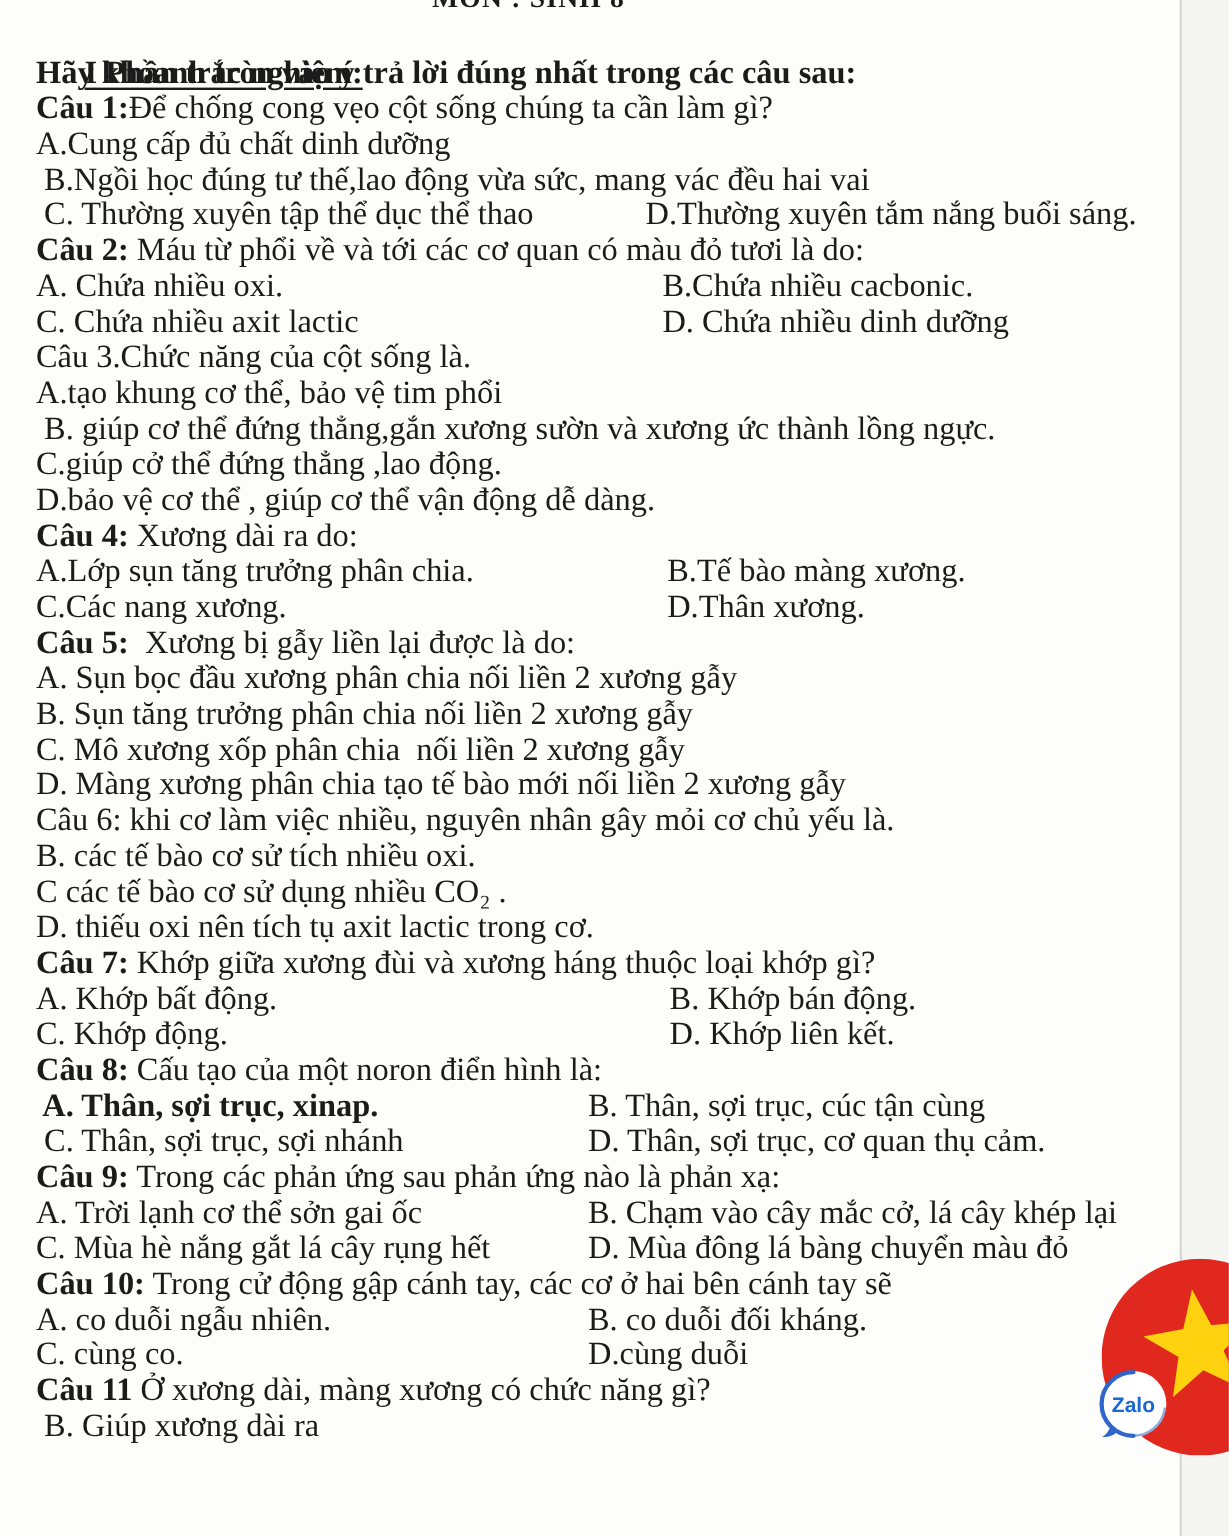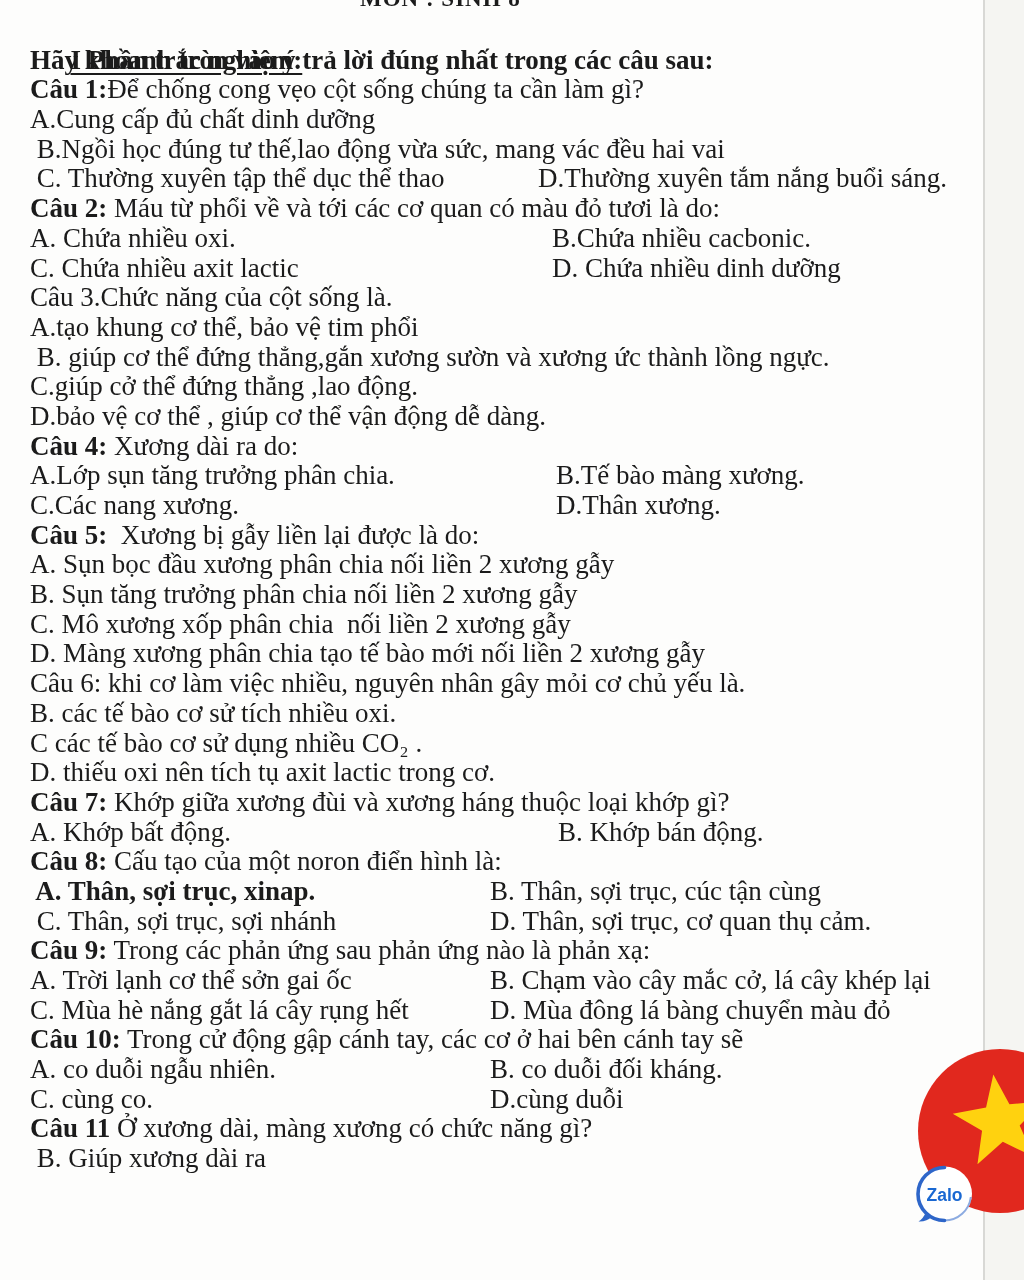--- a/index.html
+++ b/index.html
@@ -23,21 +23,21 @@
   .section-title{font-weight:bold;}
   .section-title .u{text-decoration:underline;text-decoration-thickness:2px;text-underline-offset:4px;}
   .instruction{font-weight:bold;}
   .optL{display:inline-block;vertical-align:top;}
   .page-edge{position:absolute;left:983px;top:0;width:2px;height:1280px;background:#d8d8d5;}
   .side-strip{position:absolute;left:985px;top:0;width:39px;height:1280px;background:#f5f5f2;}
   .flag-circle{
     position:absolute;left:918px;top:1049px;width:164px;height:164px;
     border-radius:50%;
   }
-  .zalo-badge{position:absolute;left:914px;top:1164px;width:61px;height:61px;}
+  .zalo-badge{position:absolute;left:914px;top:1140px;width:61px;height:61px;}
 </style>
 </head>
 <body>
 
 <div class="page">
 
   <div class="cut-header">MÔN : SINH 8</div>
 
   <div class="content">
     <div class="line section-title">
@@ -64,20 +64,21 @@
         <div class="line opt">A. Sụn bọc đầu xương phân chia nối liền 2 xương gẫy</div>
         <div class="line opt">B. Sụn tăng trưởng phân chia nối liền 2 xương gẫy</div>
         <div class="line opt">C. Mô xương xốp phân chia  nối liền 2 xương gẫy</div>
         <div class="line opt">D. Màng xương phân chia tạo tế bào mới nối liền 2 xương gẫy</div>
         <div class="line qtitle"><span>Câu 6:</span><span> khi cơ làm việc nhiều, nguyên nhân gây mỏi cơ chủ yếu là.</span></div>
         <div class="line opt">B. các tế bào cơ sử tích nhiều oxi.</div>
         <div class="line opt">C các tế bào cơ sử dụng nhiều CO₂ .</div>
         <div class="line opt">D. thiếu oxi nên tích tụ axit lactic trong cơ.</div>
         <div class="line qtitle"><span class="b">Câu 7:</span><span> Khớp giữa xương đùi và xương háng thuộc loại khớp gì?</span></div>
         <div class="line opt"><span class="optL" style="width: 528px;">A. Khớp bất động.</span><span>B. Khớp bán động.</span></div>
+        <div class="line opt"><span class="optL" style="width: 528px;">C. Khớp động.</span><span>D. Khớp liên kết.</span></div>
         <div class="line qtitle"><span class="b">Câu 8:</span><span> Cấu tạo của một noron điển hình là:</span></div>
         <div class="line opt"><span class="optL" style="width: 460px; font-weight: bold;"> A. Thân, sợi trục, xinap.</span><span>B. Thân, sợi trục, cúc tận cùng</span></div>
         <div class="line opt"><span class="optL" style="width: 460px;"> C. Thân, sợi trục, sợi nhánh</span><span>D. Thân, sợi trục, cơ quan thụ cảm.</span></div>
         <div class="line qtitle"><span class="b">Câu 9:</span><span> Trong các phản ứng sau phản ứng nào là phản xạ:</span></div>
         <div class="line opt"><span class="optL" style="width: 460px;">A. Trời lạnh cơ thể sởn gai ốc</span><span>B. Chạm vào cây mắc cở, lá cây khép lại</span></div>
         <div class="line opt"><span class="optL" style="width: 460px;">C. Mùa hè nắng gắt lá cây rụng hết</span><span>D. Mùa đông lá bàng chuyển màu đỏ</span></div>
         <div class="line qtitle"><span class="b">Câu 10:</span><span> Trong cử động gập cánh tay, các cơ ở hai bên cánh tay sẽ</span></div>
         <div class="line opt"><span class="optL" style="width: 460px;">A. co duỗi ngẫu nhiên.</span><span>B. co duỗi đối kháng.</span></div>
         <div class="line opt"><span class="optL" style="width: 460px;">C. cùng co.</span><span>D.cùng duỗi</span></div>
         <div class="line qtitle"><span class="b">Câu 11</span><span> Ở xương dài, màng xương có chức năng gì?</span></div>

